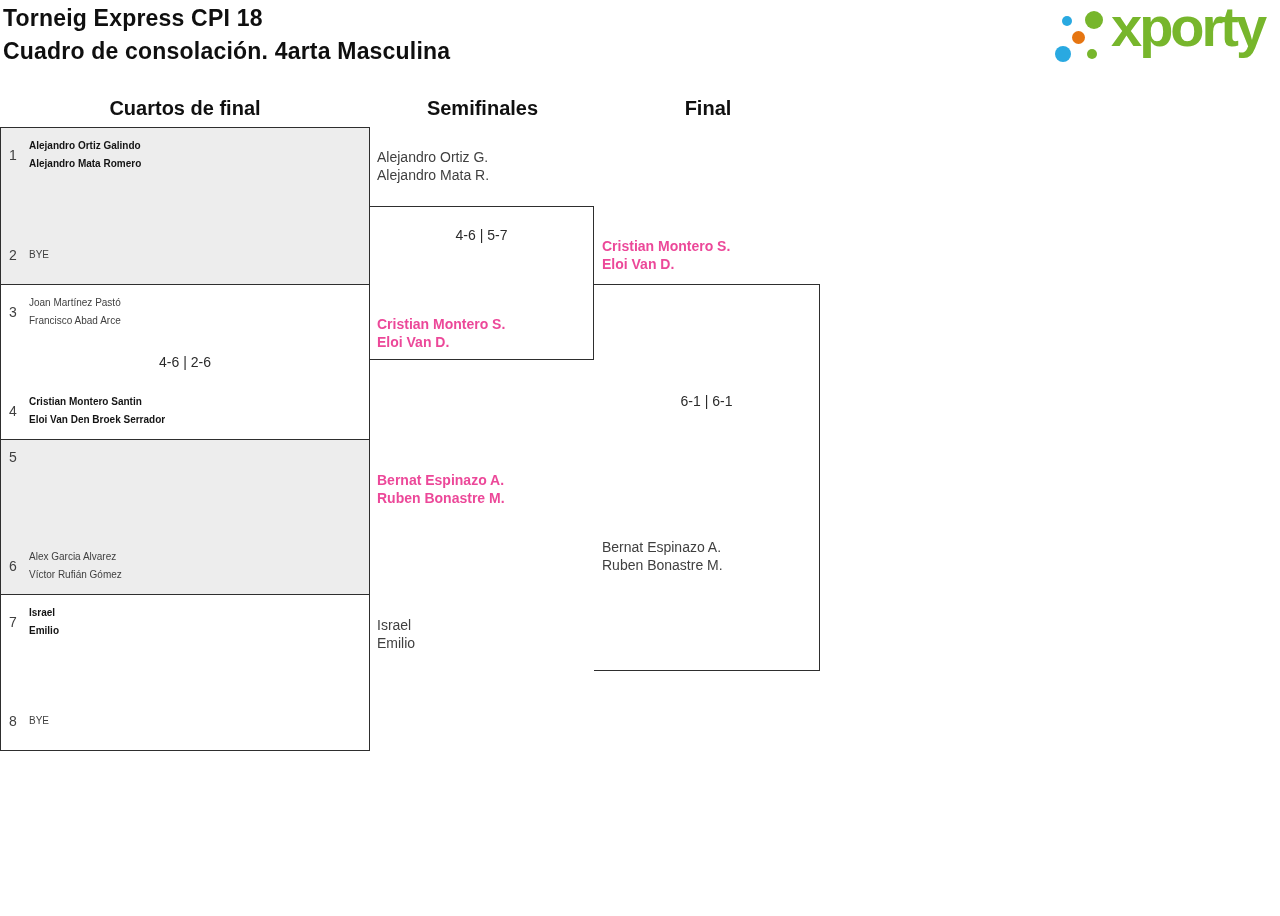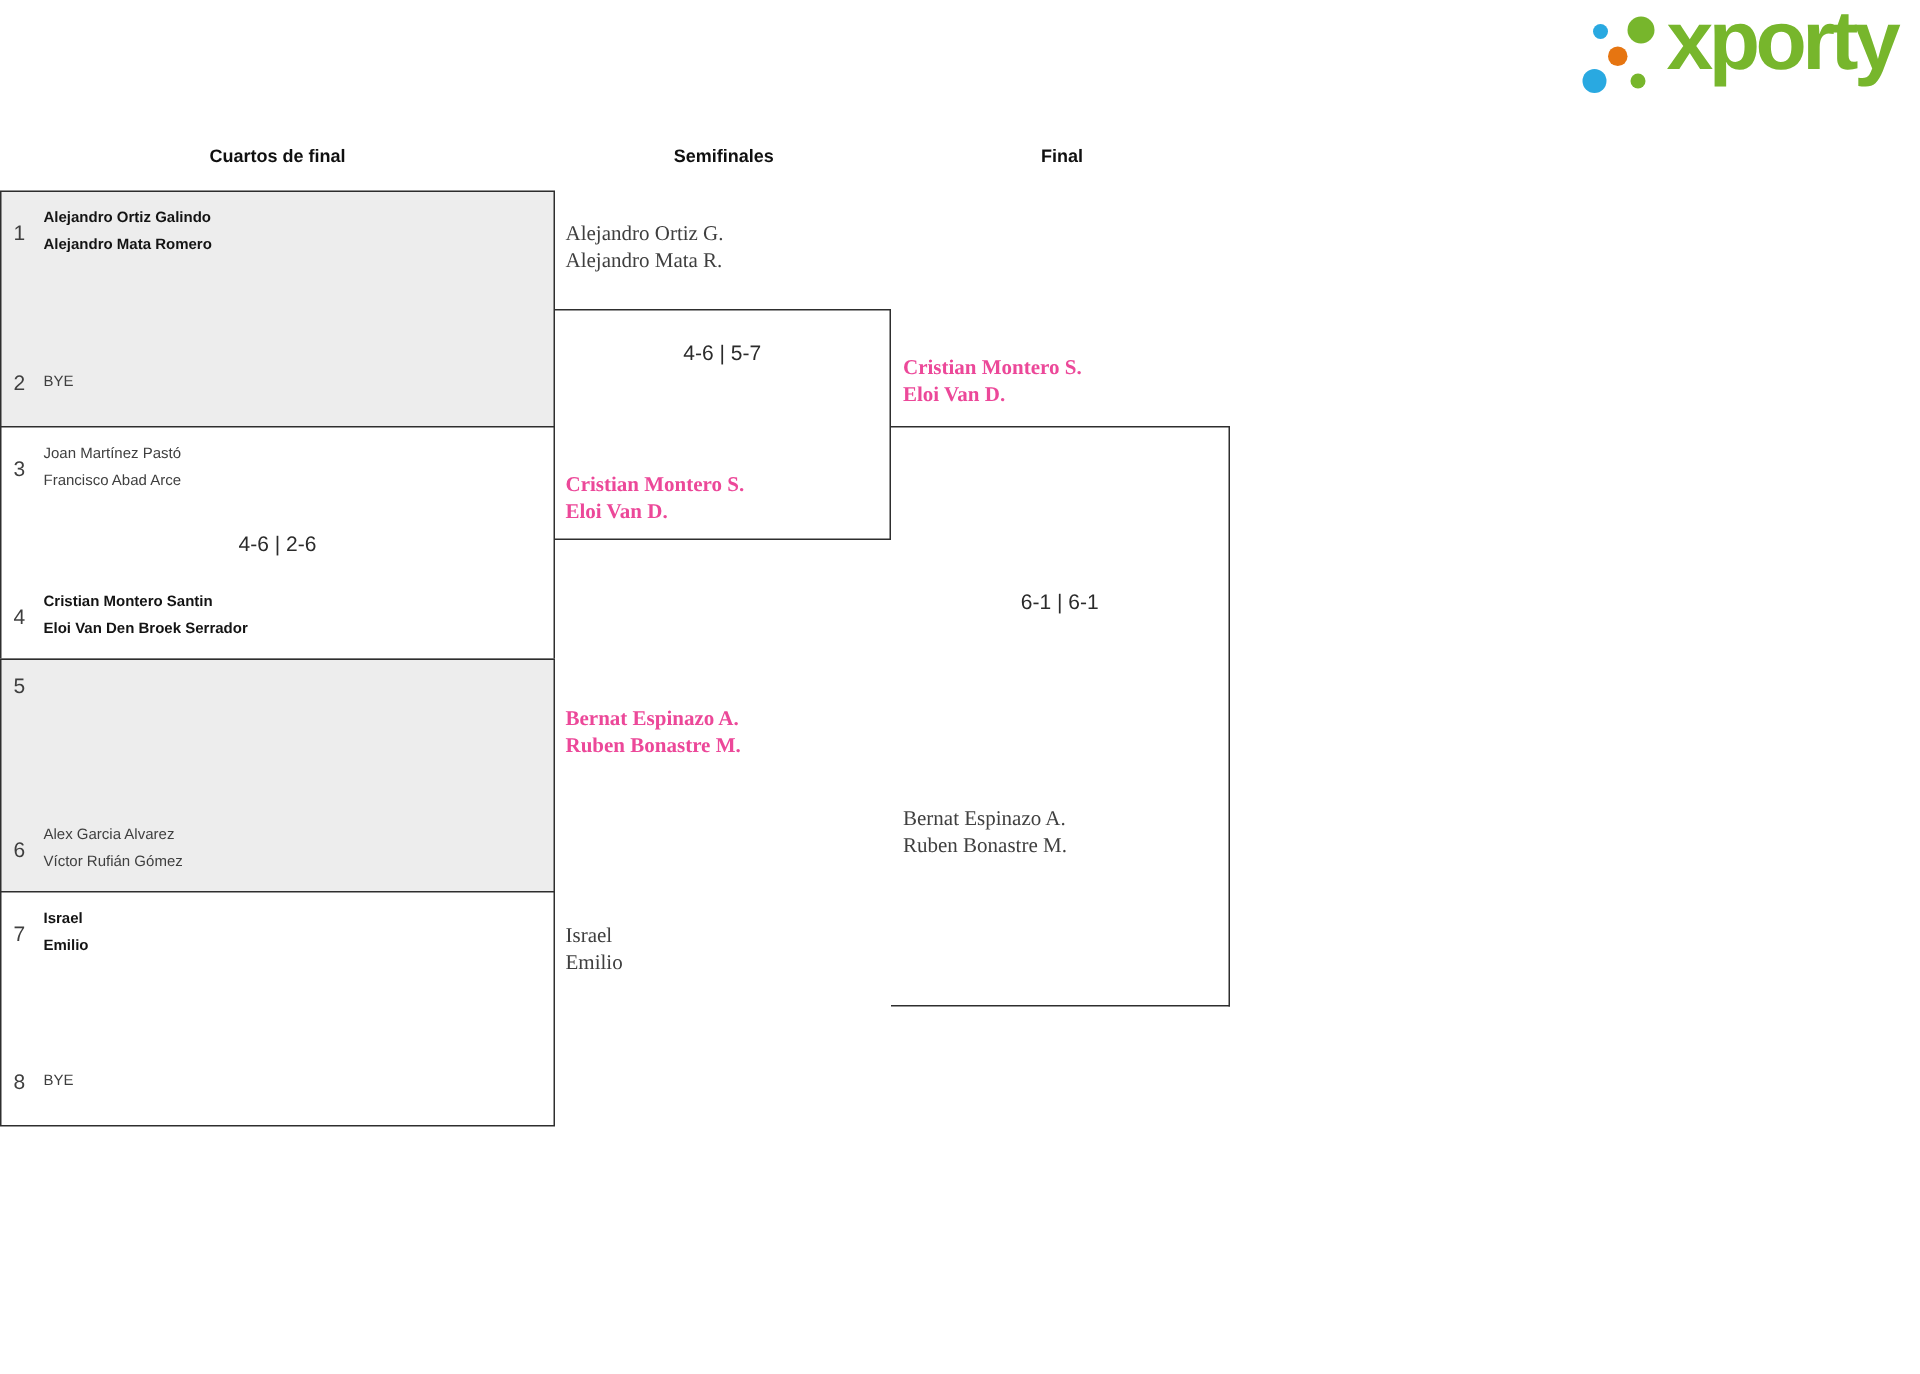--- a/index.html
+++ b/index.html
@@ -8,44 +8,48 @@
 
   
   .title{position:absolute;left:3px;top:2px;font-size:23px;font-weight:700;line-height:33px;color:#0f0f0f;letter-spacing:.2px;}
 
   
   .logo{position:absolute;left:1045px;top:0;width:235px;height:80px;}
   .dot{position:absolute;border-radius:50%;}
   .logo-text{position:absolute;left:66px;top:-9px;font-size:56px;line-height:72px;font-weight:700;letter-spacing:-3px;}
 
   
-  .round-header{position:absolute;top:97px;font-size:12px;font-weight:700;text-align:center;color:#101010;}
+  .round-header{position:absolute;top:97px;font-size:20px;font-weight:700;text-align:center;color:#101010;}
 
   
   .box{position:absolute;box-sizing:border-box;border:1px solid #2e2e2e;}
   .qf{left:0;width:370px;background:#ffffff;}
   .qf.alt{background:#ededed;}
   .sf{left:370px;width:224px;background:transparent;border-left:none;}
   .final-box{left:594px;top:284px;width:226px;height:387px;background:transparent;border-left:none;}
 
   .team-row{position:absolute;left:8px;display:flex;align-items:center;}
   .seed{flex:0 0 20px;width:20px;font-size:14px;color:#3f3f3f;}
   .team-names{font-size:10px;line-height:18px;color:#3f3f3f;font-weight:400;}
   .winner .team-names{color:#141414;font-weight:700;}
 
   .score{position:absolute;left:0;right:0;text-align:center;font-size:14px;color:#2b2b2b;white-space:nowrap;}
 
-  .free-team{position:absolute;font-size:14px;line-height:18px;color:#3f3f3f;font-weight:400;font-family:Liberation Serif, serif;}
+  .free-team{position:absolute;font-size:14px;line-height:18px;color:#3f3f3f;font-weight:400;}
   .free-team.winner{color:#ec4899;font-weight:700;margin-top:11px;}
 </style>
 </head>
 <body>
 
 <div id="page">
 
+  <div class="title">
+    <div>Torneig Express CPI 18</div>
+    <div>Cuadro de consolación. 4arta Masculina</div>
+  </div>
 
   <div class="logo">
     <span class="dot" style="left:17px;top:16px;width:10px;height:10px;background:#29a9e1;"></span>
     <span class="dot" style="left:40px;top:11px;width:18px;height:18px;background:#77b62c;"></span>
     <span class="dot" style="left:27px;top:31px;width:13px;height:13px;background:#e67511;"></span>
     <span class="dot" style="left:10px;top:46px;width:16px;height:16px;background:#29a9e1;"></span>
     <span class="dot" style="left:42px;top:49px;width:10px;height:10px;background:#77b62c;"></span>
     <span class="logo-text" style="color:#77b62c;">xporty</span>
   </div>
 

